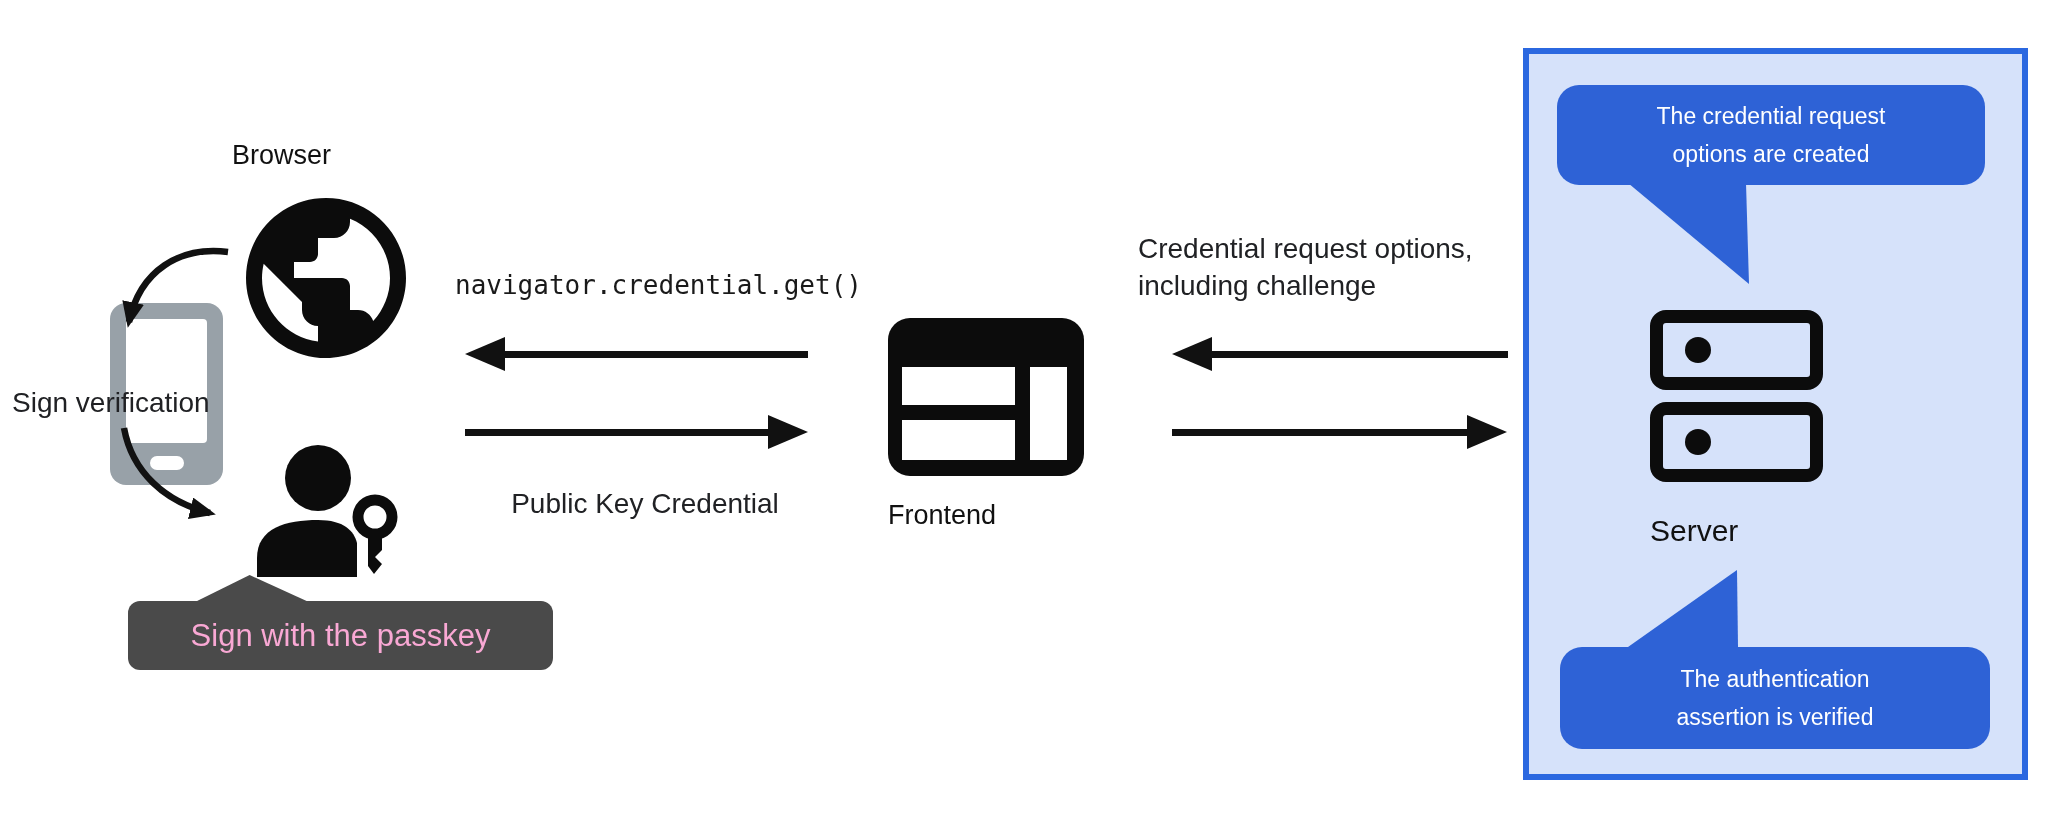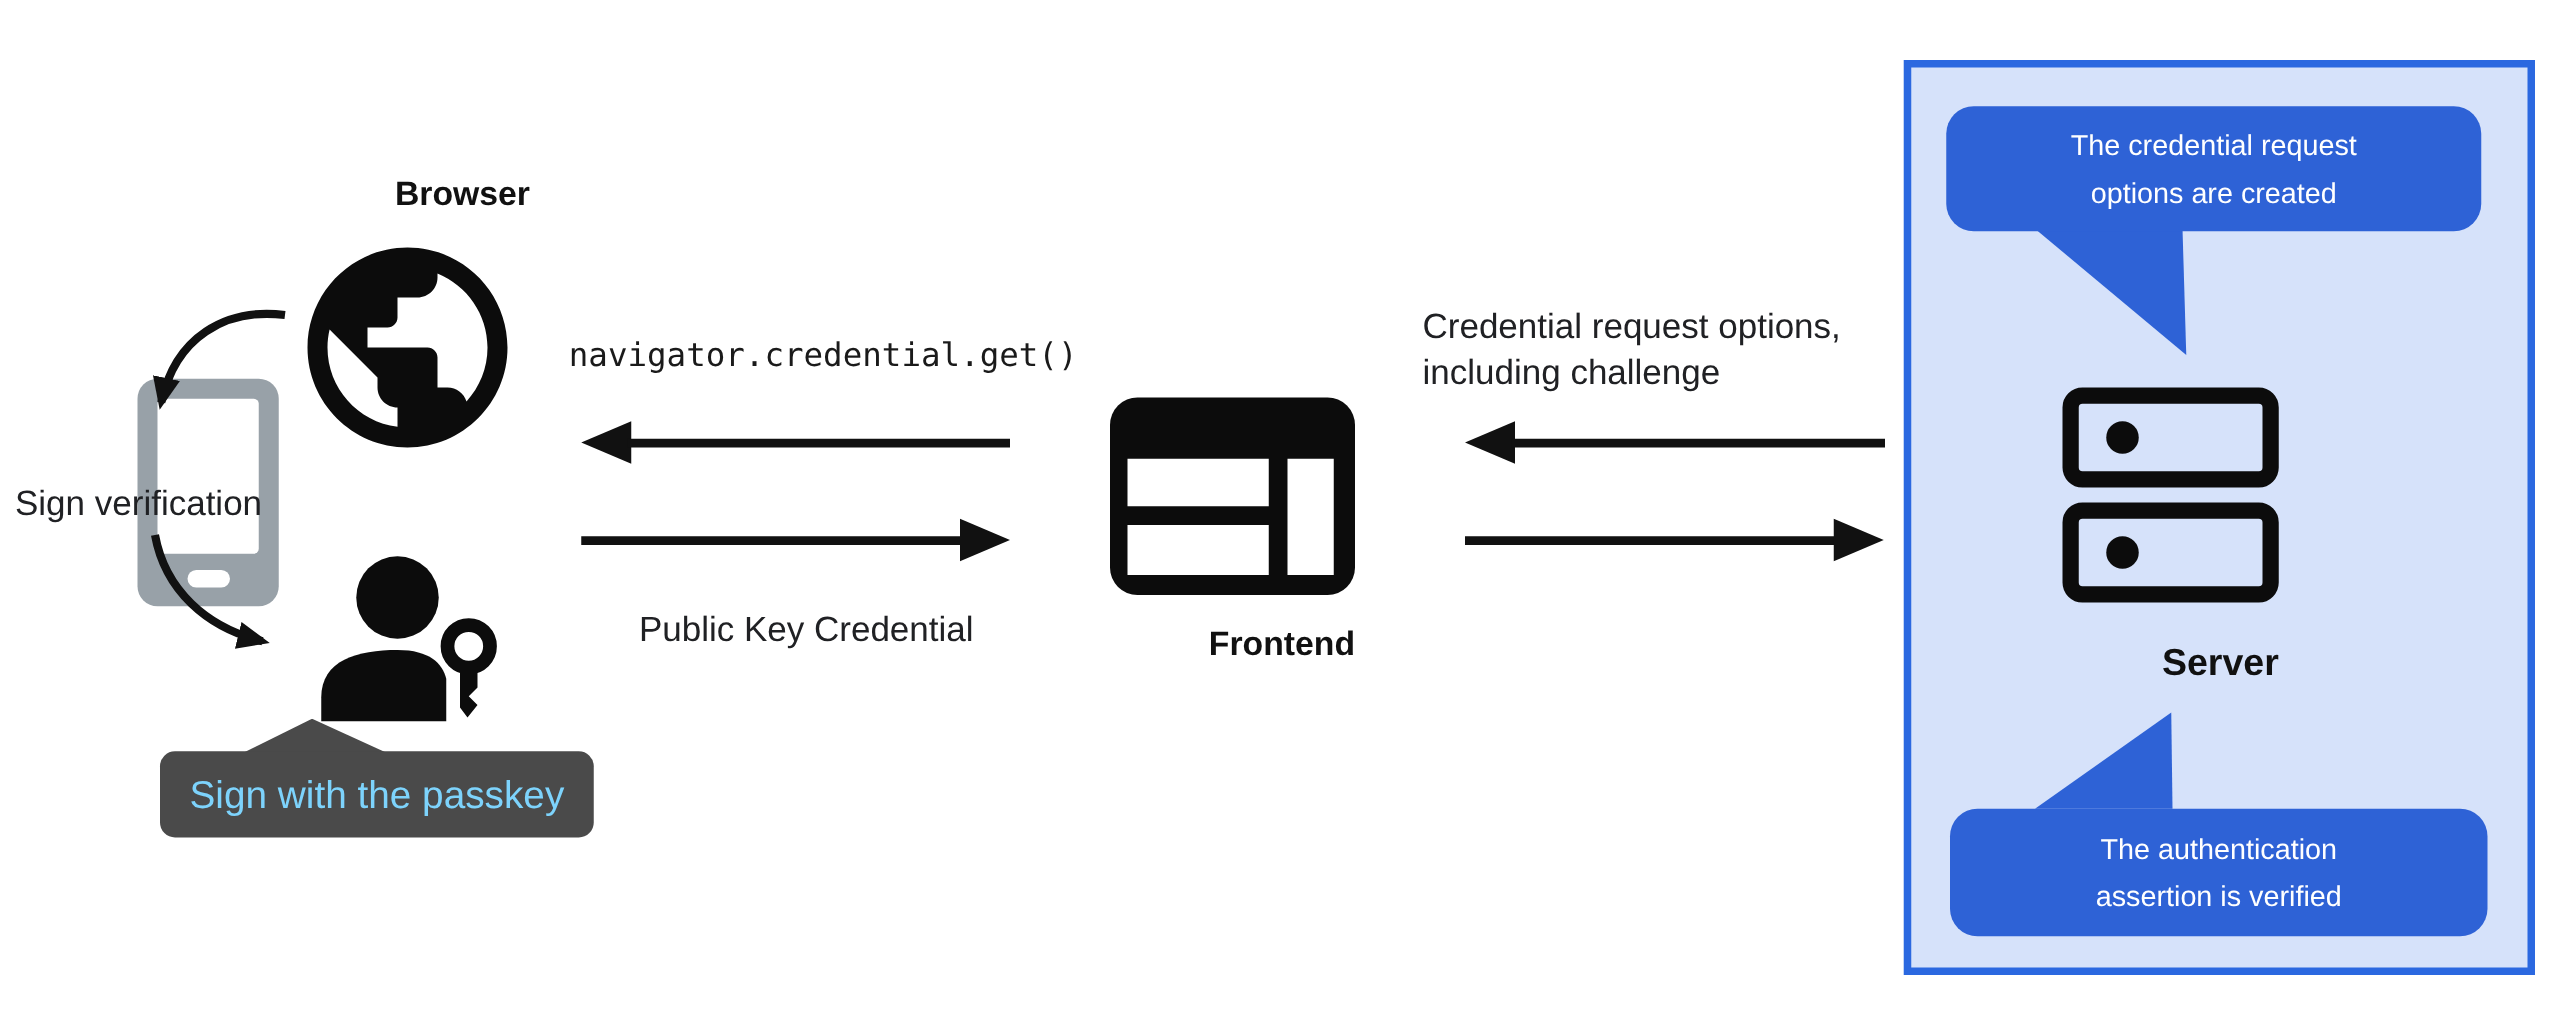--- a/index.html
+++ b/index.html
@@ -1,38 +1,38 @@
 <!DOCTYPE html>
 <html><head>
 <meta charset="utf-8">
 <style>
   html,body{margin:0;padding:0;background:#ffffff;}
   #canvas{position:relative;width:2046px;height:818px;background:#ffffff;overflow:hidden;
           font-family:"Liberation Sans",sans-serif;color:#202124;}
   .abs{position:absolute;}
   .lbl{font-size:28px;color:#202124;white-space:nowrap;}
-  .node-lbl{font-weight:700;color:#111111;font-size:27px;text-align:right;white-space:nowrap;}
+  .node-lbl{font-weight:400;color:#111111;font-size:27px;text-align:left;white-space:nowrap;}
   .mono{font-family:"DejaVu Sans Mono",monospace;font-size:26px;color:#1a1a1a;white-space:nowrap;}
   .center{text-align:center;}
 
   
   .hline{position:absolute;height:7px;background:#111111;}
   .head-l{position:absolute;width:0;height:0;border-top:17px solid transparent;
           border-bottom:17px solid transparent;border-right:40px solid #111111;}
   .head-r{position:absolute;width:0;height:0;border-top:17px solid transparent;
           border-bottom:17px solid transparent;border-left:40px solid #111111;}
 
   
   .phone{position:absolute;left:110px;top:303px;width:113px;height:182px;background:#98a1a8;border-radius:16px;z-index:1;}
   .phone-screen{position:absolute;left:16px;top:16px;width:81px;height:124px;background:#ffffff;border-radius:4px;}
   .phone-slot{position:absolute;left:40px;top:153px;width:34px;height:14px;background:#ffffff;border-radius:7px;}
 
   
-  .dark-box{position:absolute;left:128px;top:601px;width:347px;height:69px;background:#4a4a4a;border-radius:12px;
-            color:#7dd3fc;font-size:31px;display:flex;align-items:center;justify-content:center;z-index:2;white-space:nowrap;}
+  .dark-box{position:absolute;left:128px;top:601px;width:425px;height:69px;background:#4a4a4a;border-radius:12px;
+            color:#f9a8d4;font-size:31px;display:flex;align-items:center;justify-content:center;z-index:2;white-space:nowrap;}
   .dark-tail{position:absolute;left:193px;top:575px;width:118px;height:28px;background:#4a4a4a;
              clip-path:polygon(48% 0, 100% 100%, 0 100%);z-index:2;}
 
   
   .frontend-icon{position:absolute;left:888px;top:318px;width:196px;height:158px;background:#0c0c0c;border-radius:22px;}
   .fe-white{position:absolute;background:#ffffff;}
 
   
   .panel{position:absolute;left:1523px;top:48px;width:505px;height:732px;box-sizing:border-box;
          background:#d6e2fa;border:6px solid #2b68e0;}
@@ -96,21 +96,21 @@
 
   <div class="abs lbl center" style="left:470px;top:488px;width:350px;">Public Key Credential</div>
 
   <div class="frontend-icon">
     <div class="fe-white" style="left:14px;top:49px;width:113px;height:38px;"></div>
     <div class="fe-white" style="left:14px;top:102px;width:113px;height:40px;"></div>
     <div class="fe-white" style="left:142px;top:49px;width:37px;height:93px;"></div>
   </div>
   <div class="abs node-lbl" style="left:888px;top:500px;width:196px;">Frontend</div>
 
-  <div class="abs lbl" style="left:1138px;top:230px;line-height:37px;margin-top:12px;">
+  <div class="abs lbl" style="left:1138px;top:230px;line-height:37px;">
     <div>Credential request options,</div>
     <div>including challenge</div>
   </div>
 
   <div>
     <div class="head-l" style="left:1172px;top:337px;"></div>
     <div class="hline" style="left:1209px;top:351px;width:299px;"></div>
   </div>
 
   <div>

